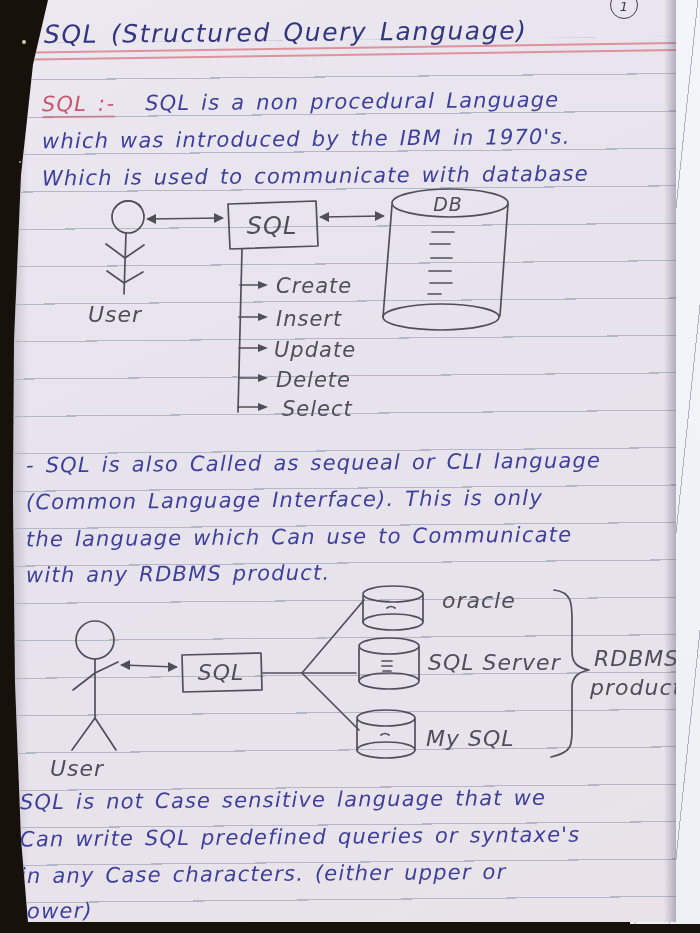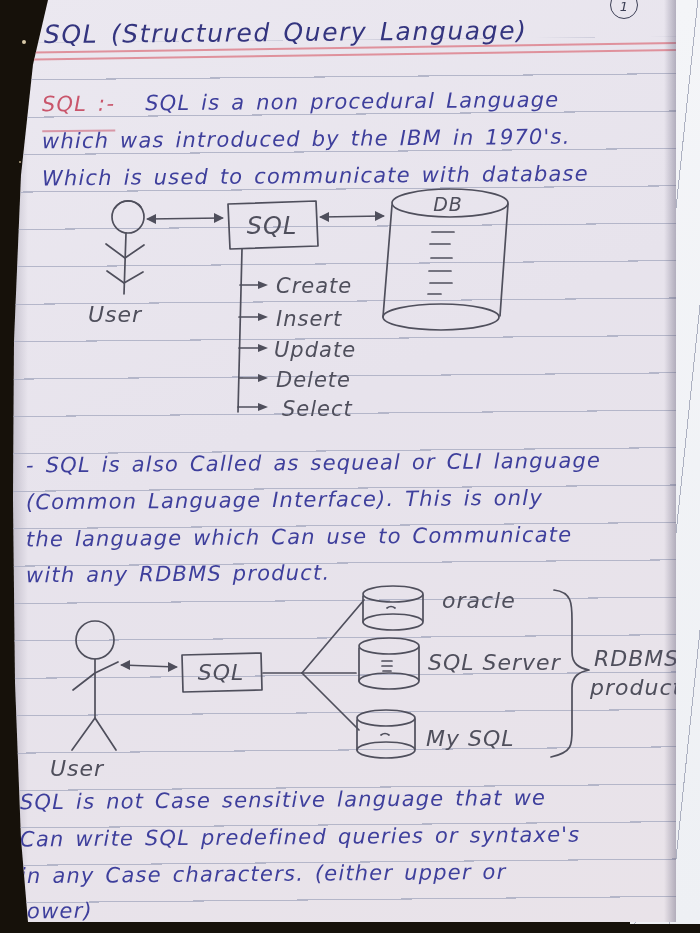--- a/index.html
+++ b/index.html
@@ -40,21 +40,21 @@
   }
   .redline{position:absolute;left:8px;right:0;height:1.7px;background:#de8792;transform:rotate(-0.85deg);opacity:.9;}
   .r1{top:47px;} .r2{top:54px;}
   .pagenum{
     position:absolute;left:610px;top:-9px;width:26px;height:26px;border:1.6px solid #3c3f55;border-radius:50%;
     color:#3c3f55;font-size:13px;text-align:center;line-height:30px;font-style:italic;
   }
   .hw{position:absolute;font-style:italic;letter-spacing:1.2px;word-spacing:3px;white-space:nowrap;transform:rotate(-0.5deg);}
   .title{left:44px;top:18px;font-size:25px;color:#34357f;letter-spacing:1.6px;}
   .ink{color:#3e3f9c;font-size:21px;}
-  .redlbl{color:#c9556b;border-bottom:2px solid rgba(201,85,107,.55);padding-bottom:14px;margin-right:30px;font-size:21px;font-style:italic;}
+  .redlbl{color:#c9556b;border-bottom:2px solid rgba(201,85,107,.55);padding-bottom:0;margin-right:30px;font-size:21px;font-style:italic;}
   .l{left:42px;}
   .p2{left:26px;}
   .p3{left:20px;}
   svg{position:absolute;overflow:visible;}
   svg text{font-family:"DejaVu Sans",sans-serif;font-style:italic;fill:#4f4f5c;letter-spacing:1px;}
   .sk{stroke:#4f4f5c;stroke-width:1.7;fill:none;stroke-linecap:round;stroke-linejoin:round;}
   .ah{fill:#4f4f5c;stroke:none;}
 </style>
 </head>
 <body>

